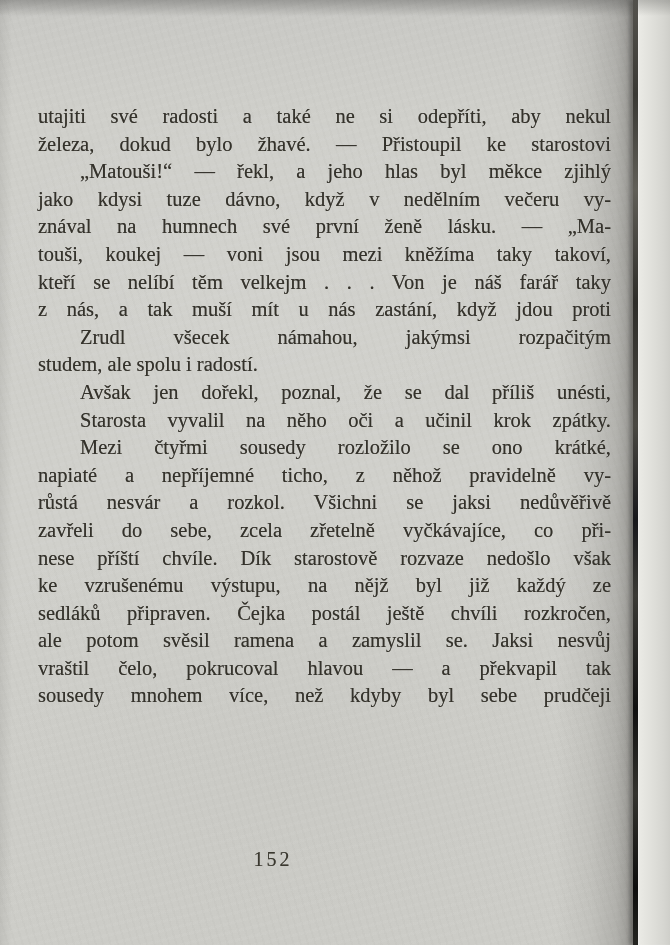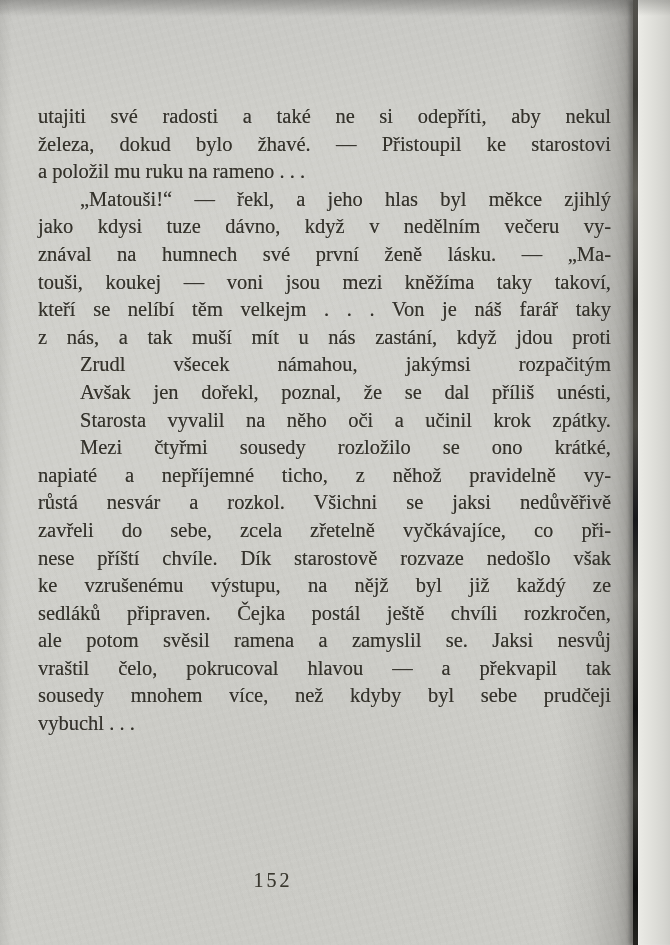--- a/index.html
+++ b/index.html
@@ -46,21 +46,20 @@
     position: absolute;
     left: 38px;
     top: 848px;
     width: 470px;
     text-align: center;
     font-family: "Liberation Serif", "DejaVu Serif", serif;
     font-size: 20px;
     letter-spacing: 3px;
     color: #3a382f;
     text-shadow: 0 0 0.6px rgba(52,50,43,0.5);
-    margin-top: 21px;
   }
   
   .gutter-shade {
     position: absolute;
     top: 0;
     left: 556px;
     width: 77px;
     height: 945px;
     background: linear-gradient(to right,
       rgba(58,56,52,0) 0%,
@@ -108,41 +107,40 @@
 </style>
 </head>
 <body>
 
 <div class="scan">
   <div class="grain"></div>
 
   <div class="text-block">
       <div class="line just">utajiti své radosti a také ne si odepříti, aby nekul</div>
       <div class="line just">železa, dokud bylo žhavé. — Přistoupil ke starostovi</div>
-      <div class="line">a položil mu ruku na rameno . . .</div>
       <div class="line indent just">„Matouši!“ — řekl, a jeho hlas byl měkce zjihlý</div>
       <div class="line just">jako kdysi tuze dávno, když v nedělním večeru vy-</div>
       <div class="line just">znával na humnech své první ženě lásku. — „Ma-</div>
       <div class="line just">touši, koukej — voni jsou mezi kněžíma taky takoví,</div>
       <div class="line just">kteří se nelíbí těm velkejm . . . Von je náš farář taky</div>
       <div class="line just">z nás, a tak muší mít u nás zastání, když jdou proti</div>
       <div class="line indent just">Zrudl všecek námahou, jakýmsi rozpačitým</div>
+      <div class="line">studem, ale spolu i radostí.</div>
       <div class="line indent just">Avšak jen dořekl, poznal, že se dal příliš unésti,</div>
       <div class="line indent just">Starosta vyvalil na něho oči a učinil krok zpátky.</div>
       <div class="line indent just">Mezi čtyřmi sousedy rozložilo se ono krátké,</div>
       <div class="line just">napiaté a nepříjemné ticho, z něhož pravidelně vy-</div>
       <div class="line just">růstá nesvár a rozkol. Všichni se jaksi nedůvěřivě</div>
       <div class="line just">zavřeli do sebe, zcela zřetelně vyčkávajíce, co při-</div>
       <div class="line just">nese příští chvíle. Dík starostově rozvaze nedošlo však</div>
       <div class="line just">ke vzrušenému výstupu, na nějž byl již každý ze</div>
       <div class="line just">sedláků připraven. Čejka postál ještě chvíli rozkročen,</div>
       <div class="line just">ale potom svěsil ramena a zamyslil se. Jaksi nesvůj</div>
       <div class="line just">vraštil čelo, pokrucoval hlavou — a překvapil tak</div>
       <div class="line just">sousedy mnohem více, než kdyby byl sebe prudčeji</div>
-      <div class="line">vybuchl . . .</div>
     </div>
 
   <div class="page-number">152</div>
 
   <div class="gutter-shade"></div>
   <div class="next-page"></div>
   <div class="crease"></div>
   <div class="top-shade"></div>
   <div class="left-shade"></div>
 </div>

